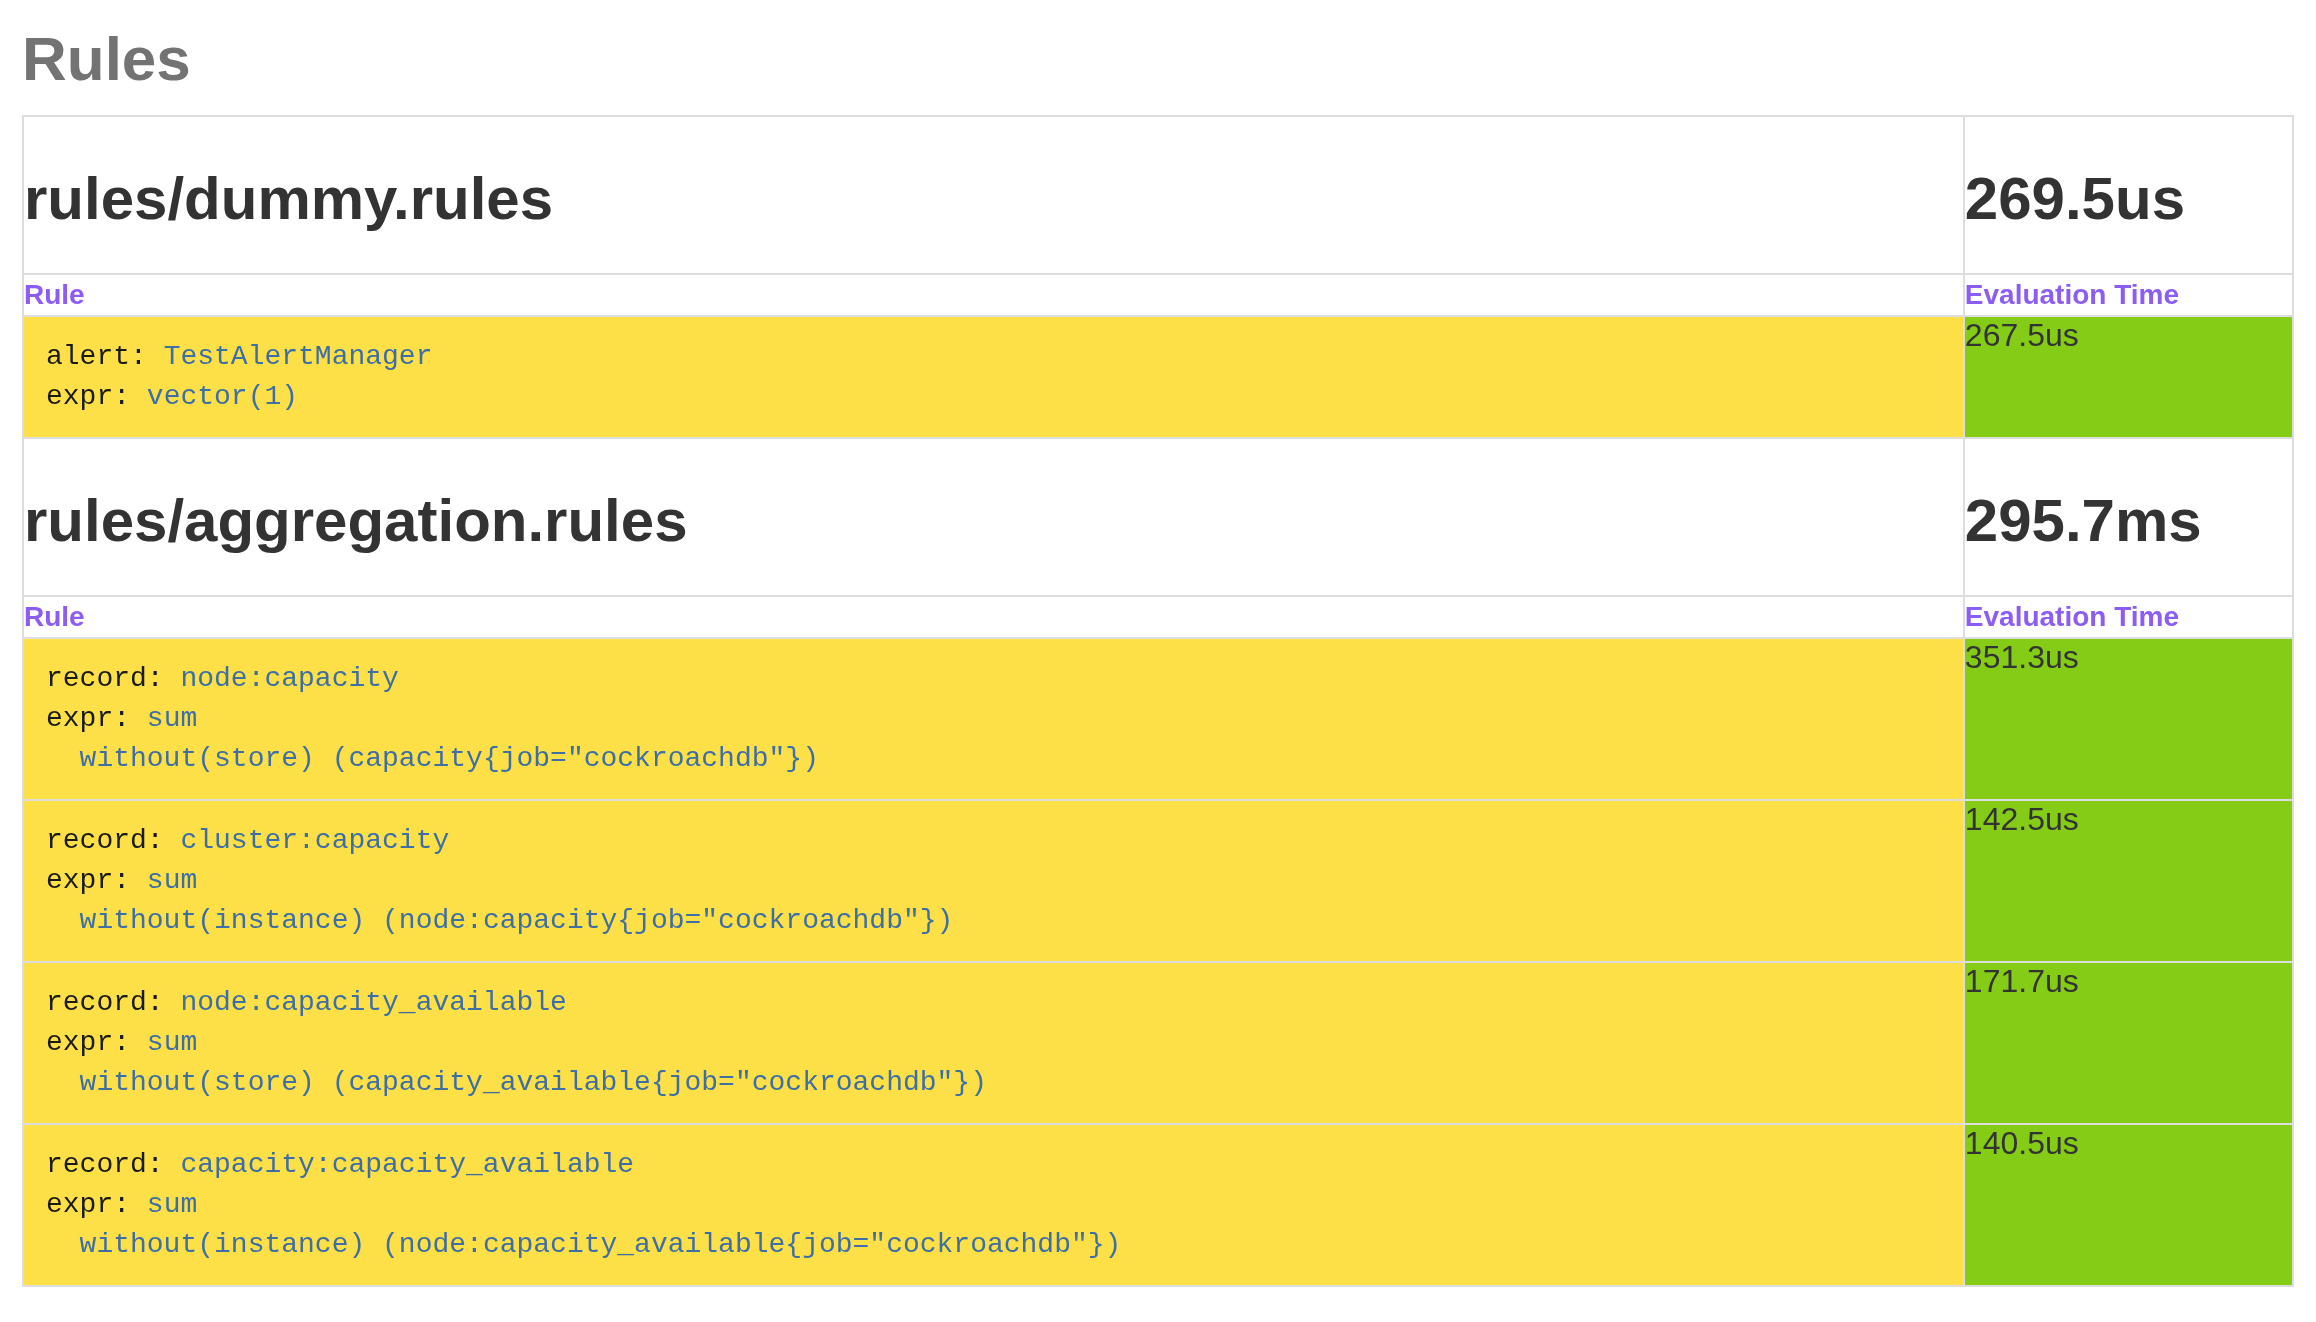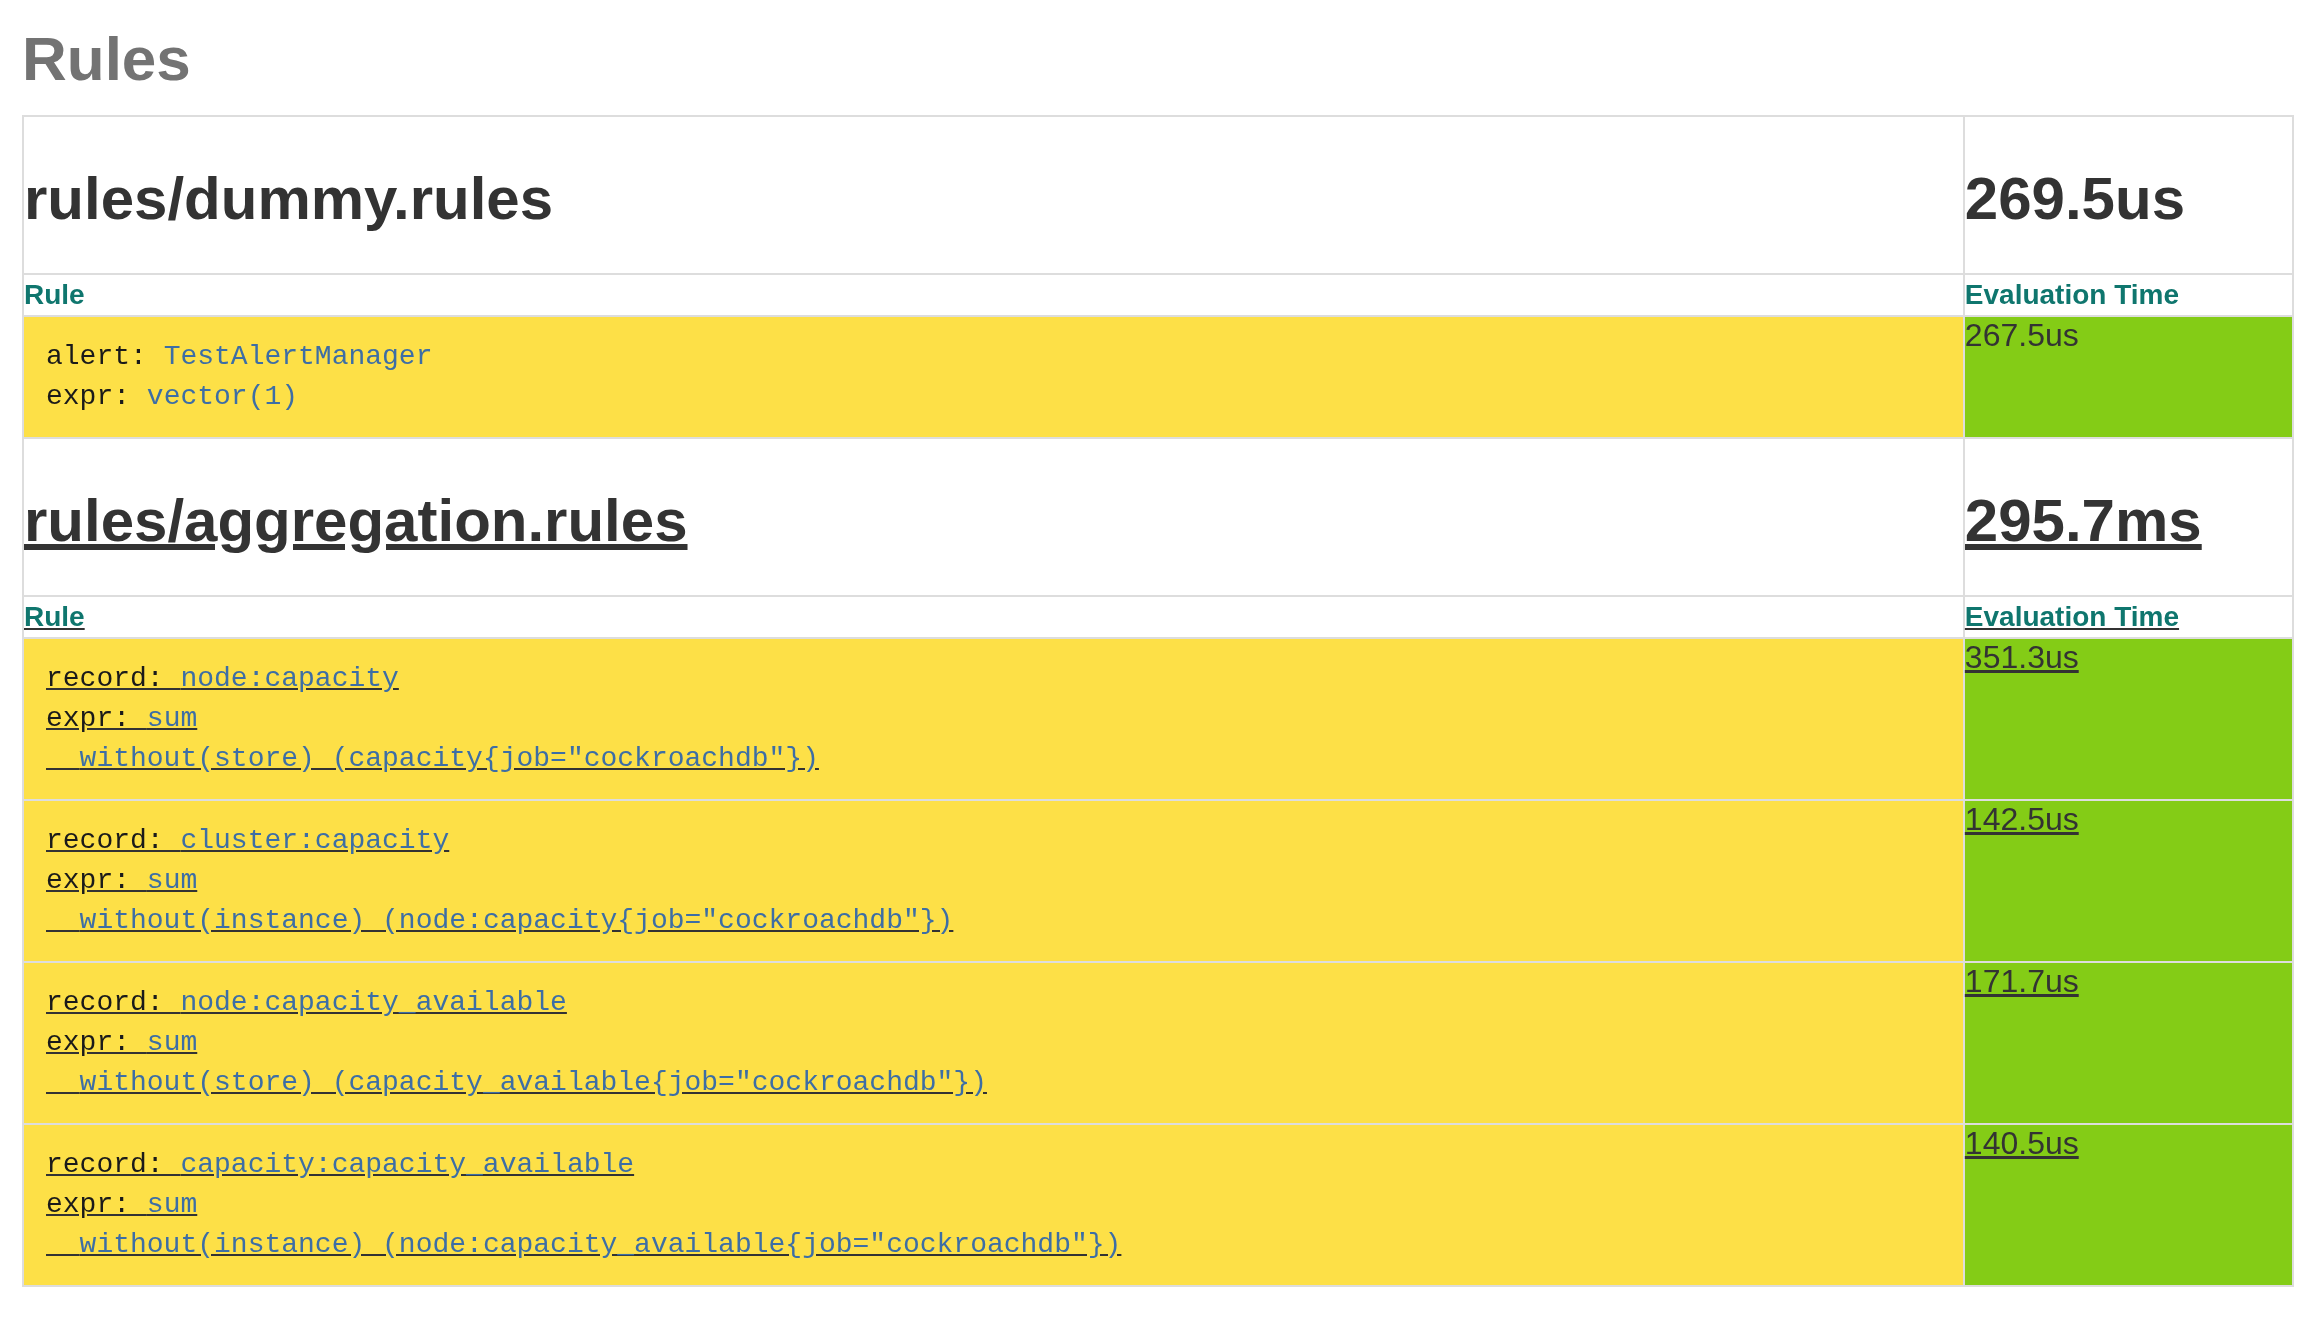--- a/index.html
+++ b/index.html
@@ -24,21 +24,21 @@
     margin: 24px 0 21px 0;
     letter-spacing: 0;
   }
 
   table.rules-group-table {
     width: 100%;
     border-collapse: collapse;
     table-layout: fixed;
     background: #ffffff;
   }
-  table.rules-group-table + table.rules-group-table { margin-top: -2px; text-decoration: underline; }
+  table.rules-group-table + table.rules-group-table { margin-top: -2px; }
 
   table.rules-group-table td {
     border: 2px solid #dddddd;
     vertical-align: top;
     padding: 0;
     margin-top: 20px;
   }
   col.col-rule { width: 85.5%; }
   col.col-eval { width: 14.5%; }
 
@@ -53,21 +53,21 @@
     white-space: nowrap;
     overflow: hidden;
   }
 
   
   td.col-header-cell {
     padding: 15px 20px;
     font-size: 28px;
     line-height: 40px;
     font-weight: bold;
-    color: #0f766e;
+    color: #8b5cf6;
   }
 
   
   td.rule-cell {
     background: #fde047;
     padding: 0;
   }
   pre.rule-code {
     margin: 0;
     padding: 20px 22px;

